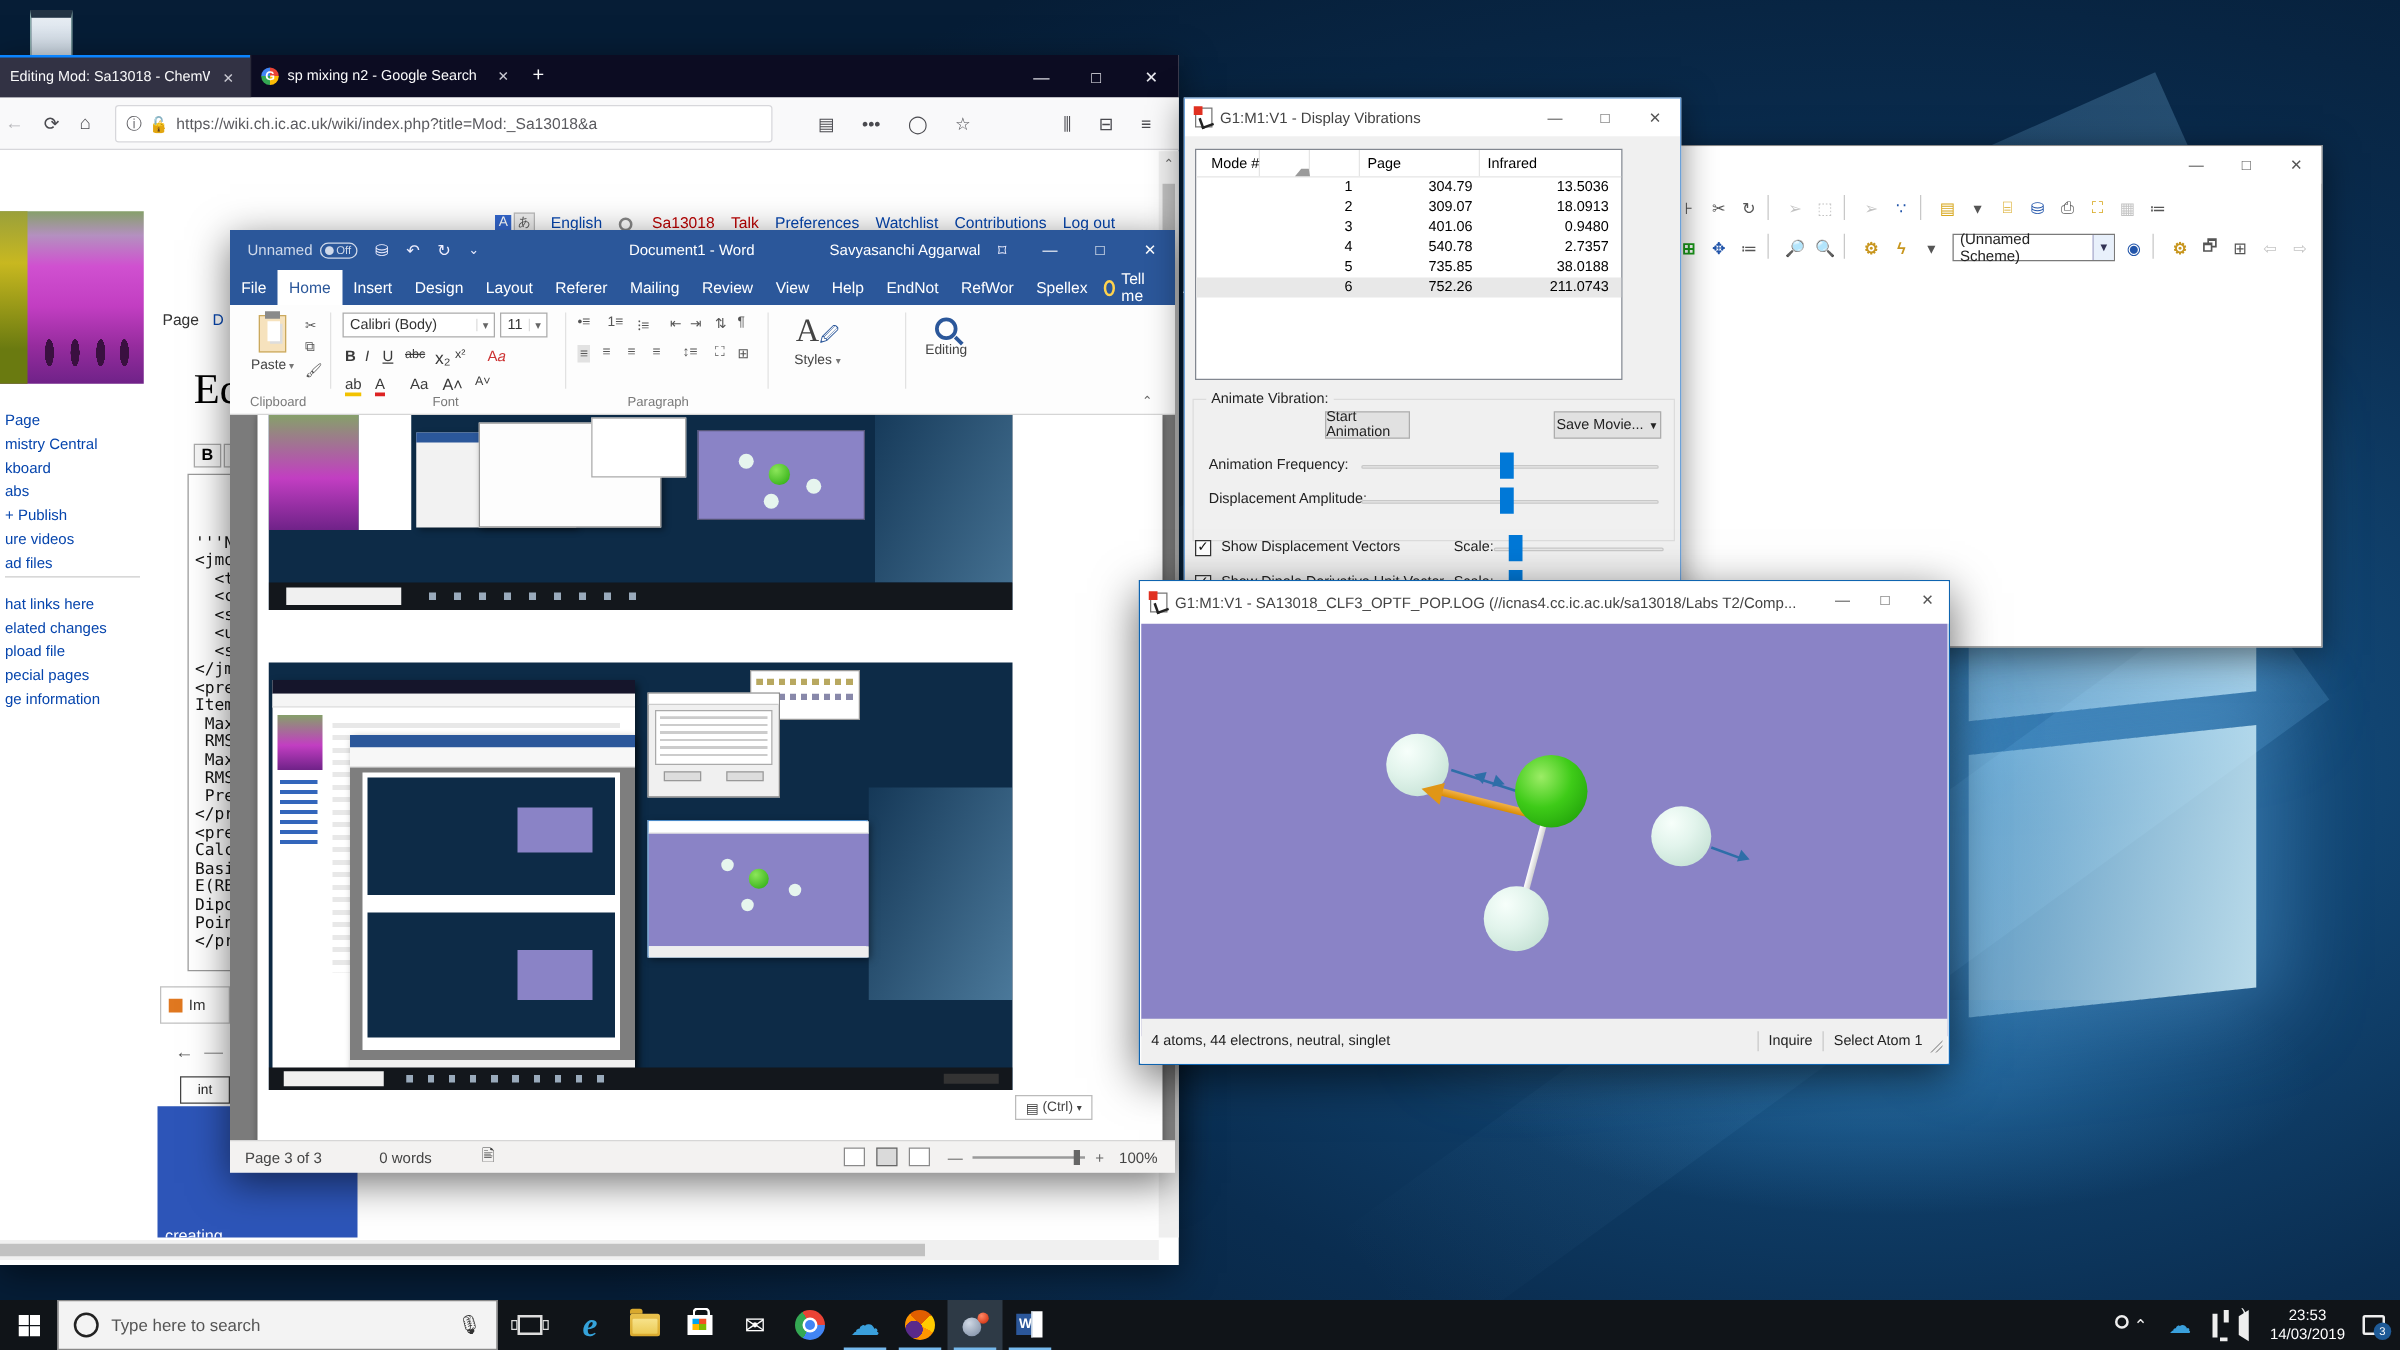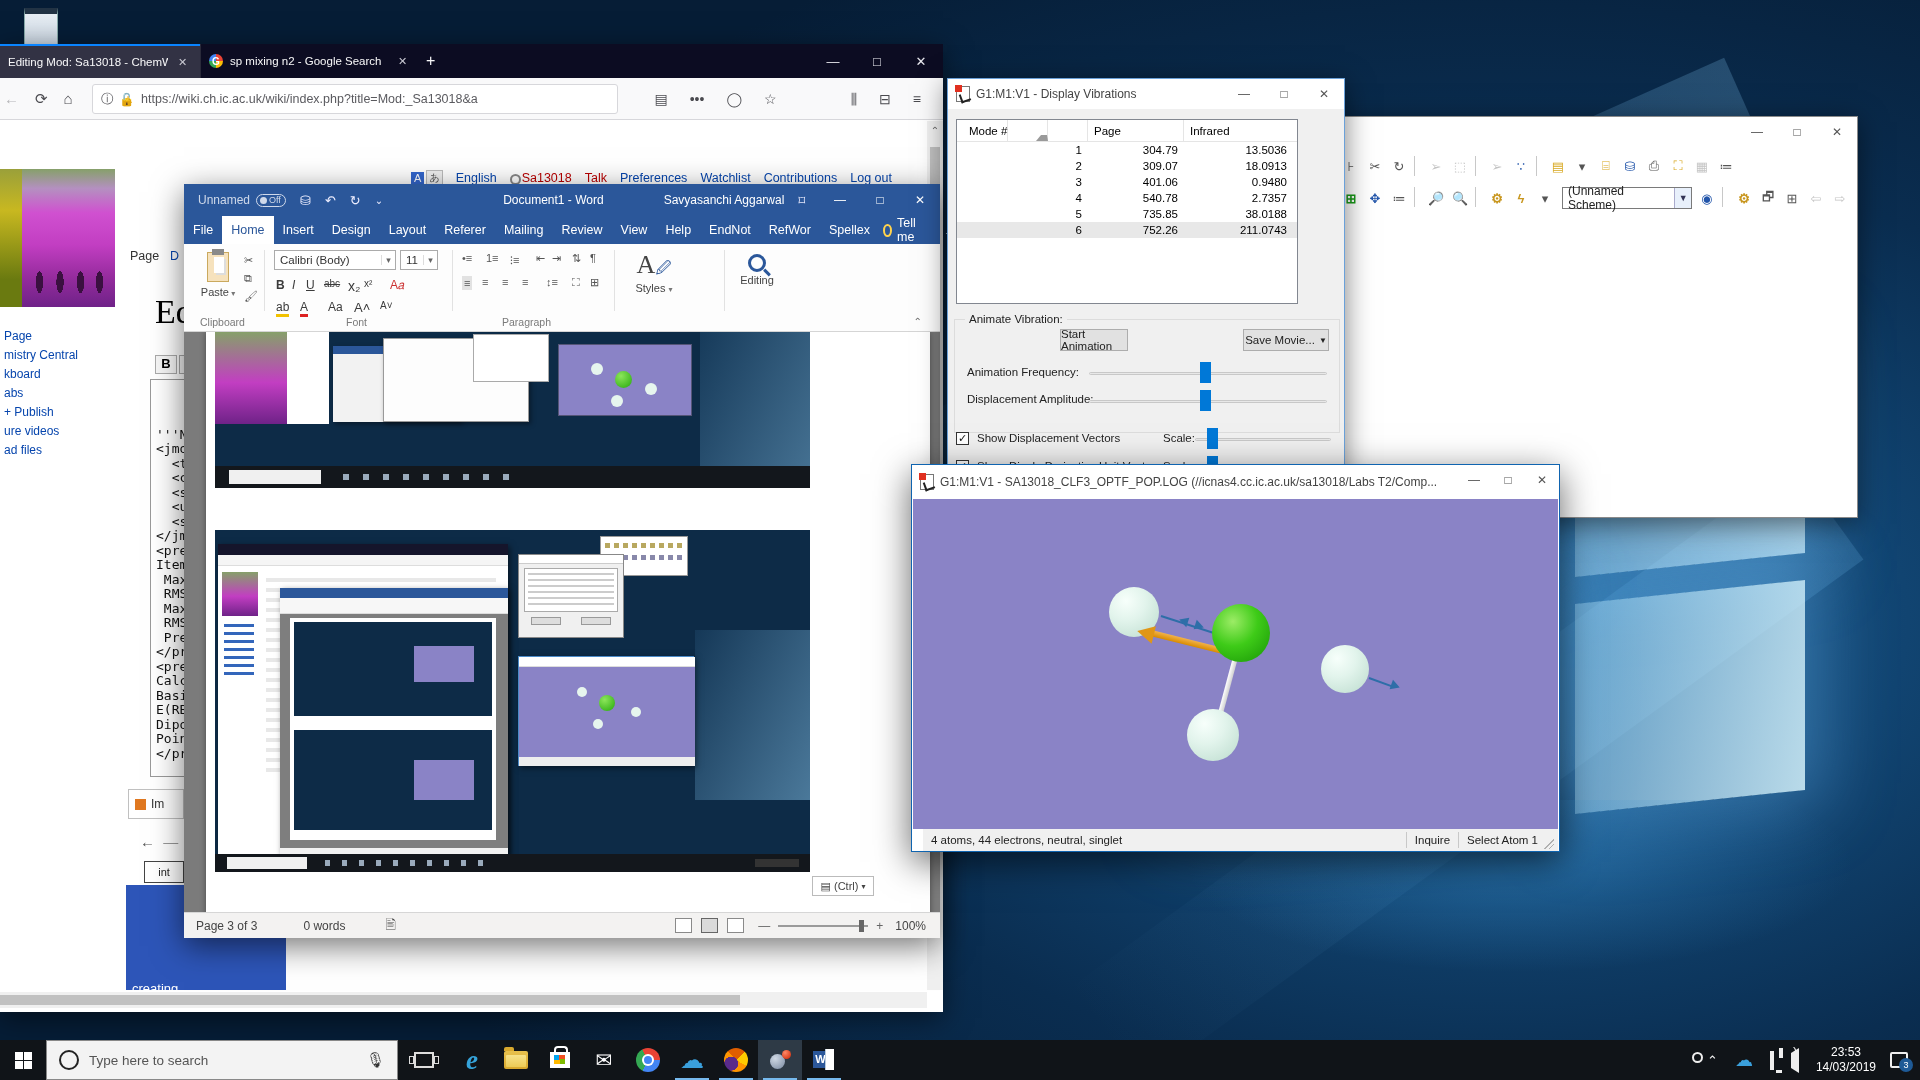--- a/index.html
+++ b/index.html
@@ -177,21 +177,21 @@
     line-height:11px; text-align:center; color:#111; }
 
   
   #molwin { left:911px; top:464px; width:649px; height:388px; z-index:40; border:1px solid #0f64b0;
     box-shadow:0 10px 34px rgba(0,0,0,.6); background:#fff; }
   #molwin .tbar { height:34px; }
   #viewport { position:absolute; left:1px; top:34px; right:1px; bottom:22px; background:#8a83c6; overflow:hidden; }
   .sphere { position:absolute; border-radius:50%; }
   .fl { background:radial-gradient(circle at 34% 28%, #f7fffb 0%, #e2f4ec 40%, #c9e4d8 78%, #aac8bc 100%); }
   .cl { background:radial-gradient(circle at 36% 30%, #9cec66 0%, #3ecb18 45%, #25a80c 80%, #1b8a08 100%); }
-  #mol-status { position:absolute; left:11px; right:1px; bottom:0; height:22px; background:#f0f0f0; font-size:11.5px;
+  #mol-status { position:absolute; left:1px; right:1px; bottom:0; height:36px; background:#f0f0f0; font-size:11.5px;
     color:#222; display:flex; align-items:center; }
   .ssep { width:1px; height:16px; background:#c8c8c8; margin:0 8px; }
   .grip { width:10px; height:10px; margin:8px 4px 0 6px;
     background:linear-gradient(135deg, transparent 50%, #b0b0b0 50% 58%, transparent 58% 72%, #b0b0b0 72% 80%, transparent 80%); }
 
   
   #gview { left:1335px; top:116px; width:523px; height:402px; z-index:24; background:#fff; border:1px solid #8a8a8a; }
   #gv-tb1, #gv-tb2 { position:absolute; left:4px; right:4px; height:30px; display:flex; align-items:center; }
   #gv-tb1 { top:34px; } #gv-tb2 { top:66px; }
   .gvi { width:22px; height:22px; display:inline-flex; align-items:center; justify-content:center; font-size:13px;
@@ -322,39 +322,47 @@
       <span>≡</span>
     </div>
   </div>
 
   <div id="ff-content">
     <div id="personal">
       <span class="langA">A</span>
       <span class="langK">あ</span>
       <span>English</span>
       <span class="person-g"></span>
-      <span class="red" style="margin-left:1px">Sa13018</span>
+      <span class="red" style="margin-left:16px">Sa13018</span>
       <span class="red">Talk</span>
       <span>Preferences</span>
       <span>Watchlist</span>
       <span>Contributions</span>
       <span>Log out</span>
     </div>
 
     <div id="wiki-photo"></div>
 
     <div class="abs" style="left:4px;top:208px">
 
     <div class="sb-link"><span>Page</span></div>
         <div class="sb-link"><span>mistry Central</span></div>
         <div class="sb-link"><span>kboard</span></div>
         <div class="sb-link"><span>abs</span></div>
         <div class="sb-link"><span>+ Publish</span></div>
         <div class="sb-link"><span>ure videos</span></div>
         <div class="sb-link"><span>ad files</span></div>
+      </div>
+    <div class="abs" style="left:4px;top:340px;width:108px;border-top:1px solid #ccc;padding-top:14px">
+
+    <div class="sb-link"><span>hat links here</span></div>
+        <div class="sb-link"><span>elated changes</span></div>
+        <div class="sb-link"><span>pload file</span></div>
+        <div class="sb-link"><span>pecial pages</span></div>
+        <div class="sb-link"><span>ge information</span></div>
       </div>
 
     <span class="wtab-page" style="left:130px">Page</span>
     <span class="wtab-page" style="left:170px;color:#0645ad">D</span>
 
     <div id="wiki-heading">Ed</div>
 
     <div class="edbtn" style="left:155px;font-weight:bold">B</div>
     <div class="edbtn" style="left:179px;font-style:italic;font-family:'Liberation Serif',serif">I</div>
 

